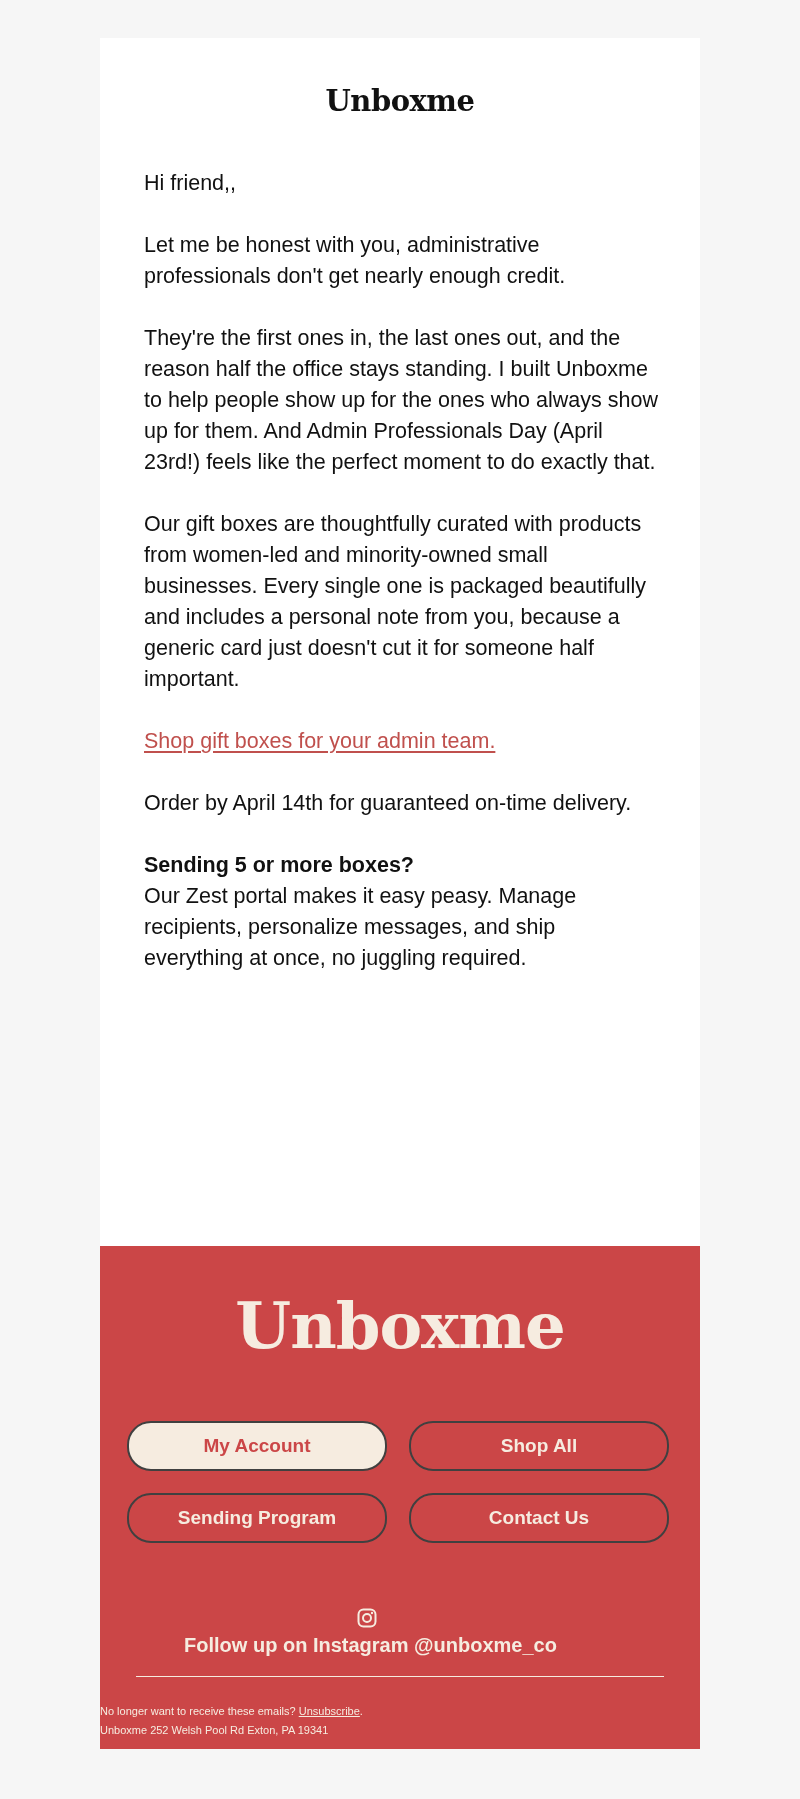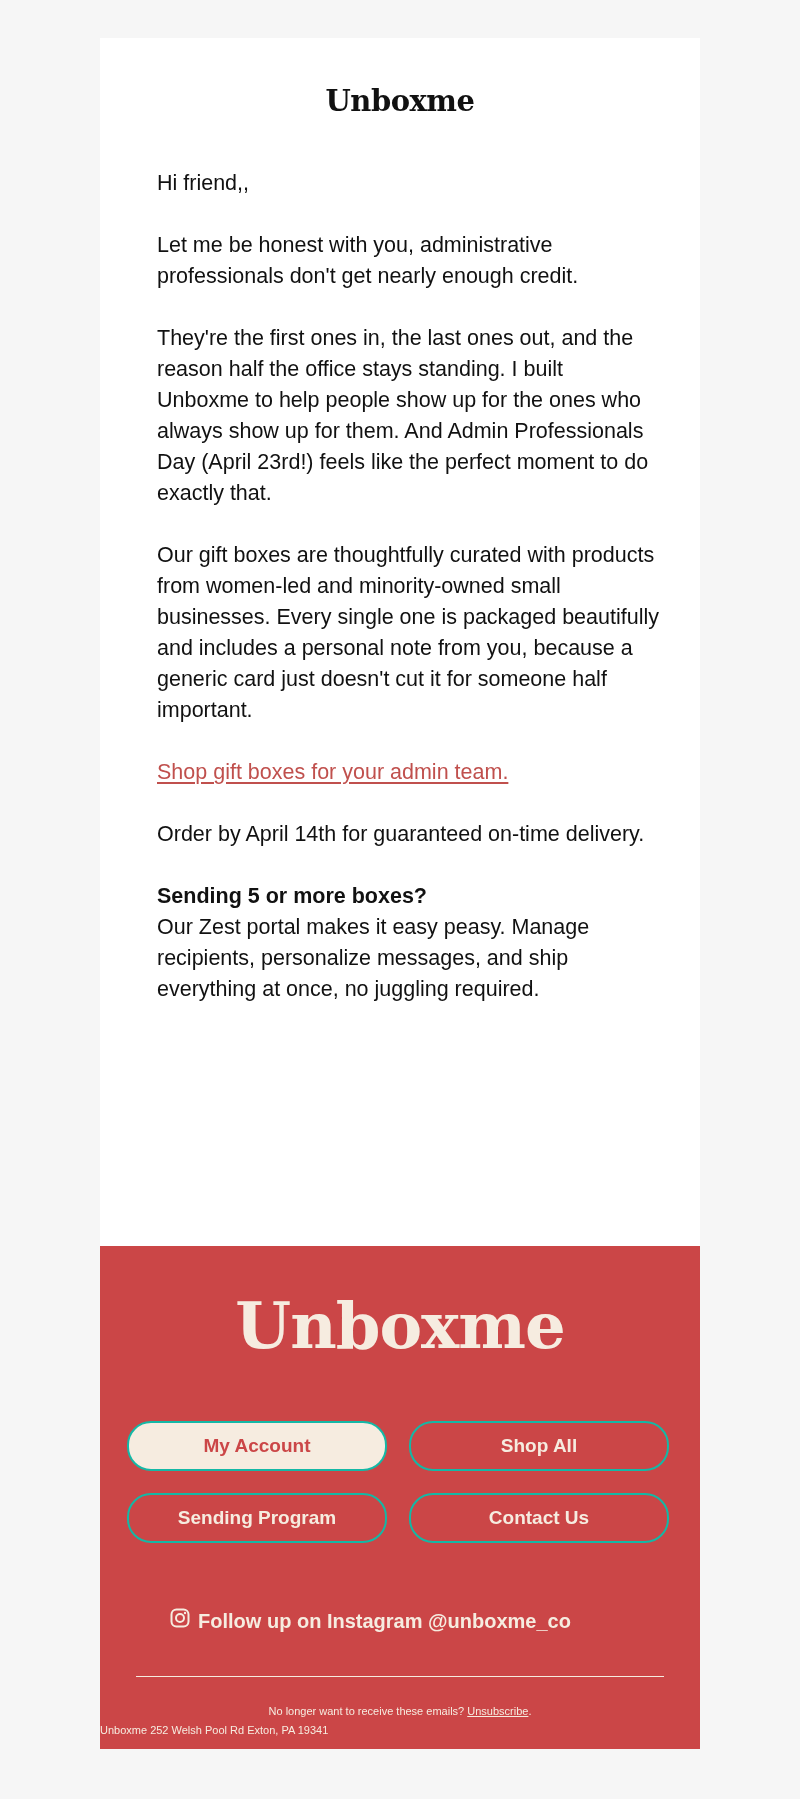--- a/index.html
+++ b/index.html
@@ -35,21 +35,21 @@
       letter-spacing: -0.5px;
     }
     .body {
       padding: 0 40px 0 40px;
       color: #111111;
       font-size: 21.5px;
       line-height: 31px;
       height: 1078px;
       box-sizing: border-box;
     }
-    .body p { margin: 0 0 31px 17px; }
+    .body p { margin: 0 0 31px 4px; }
     .body .greet { margin-top: 0; }
     .link {
       color: #c0504d;
       text-decoration: underline;
       text-underline-offset: 3px;
     }
     .bold-line { font-weight: bold; display: block; }
     .footer {
       background: #cb4647;
       color: #f6ece0;
@@ -66,21 +66,21 @@
       font-weight: bold;
       font-size: 64px;
       color: #f6ece0;
       letter-spacing: -1px;
     }
     .btn {
       position: absolute;
       width: 256px;
       height: 46px;
       border-radius: 24px;
-      border: 2px solid #14b8a6;
+      border: 2px solid #404040;
       box-sizing: content-box;
       display: flex;
       align-items: center;
       justify-content: center;
       font-weight: bold;
       font-size: 19px;
       color: #f6ece0;
       cursor: pointer;
       text-align: right;
     }
@@ -106,36 +106,37 @@
       position: absolute;
       top: 362px;
       left: 0;
       width: 541px;
       display: flex;
       justify-content: center;
       align-items: center;
       font-weight: bold;
       font-size: 20px;
       line-height: 24px;
+      flex-direction: column;
     }
     .insta svg { margin-right: 8px; }
     .divider {
       position: absolute;
       top: 430px;
       left: 36px;
       width: 528px;
       height: 1px;
       background: #f6ece0;
     }
     .unsub {
       position: absolute;
       top: 456px;
       left: 0;
       width: 600px;
-      text-align: center;
+      text-align: left;
       font-size: 11px;
       line-height: 18px;
       color: #f6ece0;
     }
     .unsub a { color: #f6ece0; text-decoration: underline; }
     .address {
       position: absolute;
       top: 475px;
       left: 0;
       width: 600px;

